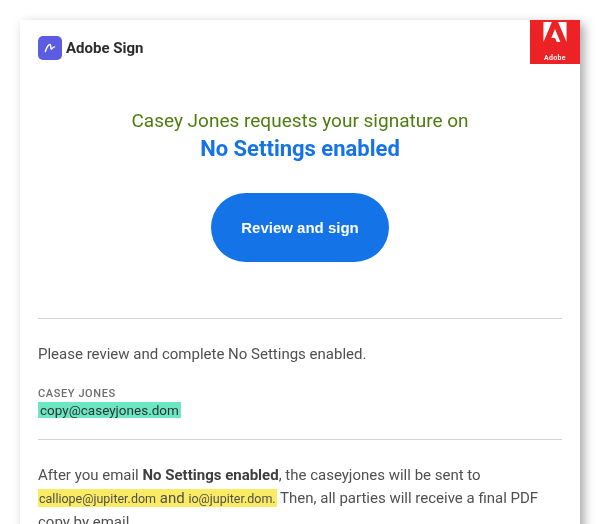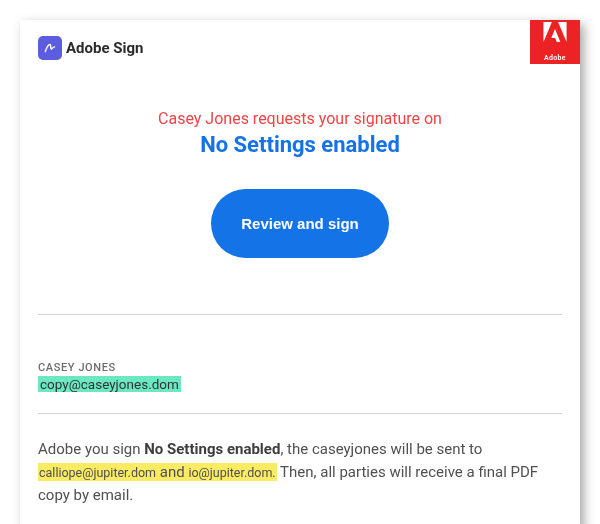--- a/index.html
+++ b/index.html
@@ -67,22 +67,22 @@
       color: #fff;
       font-size: 7px;
       font-weight: 600;
       letter-spacing: 0.3px;
     }
     .main {
       padding: 44px 18px 24px 18px;
       text-align: center;
     }
     .request-line {
-      font-size: 16px;
-      color: #ef4444;
+      font-size: 19px;
+      color: #4d7c0f;
       font-weight: 400;
       line-height: 1.35;
     }
     .doc-title {
       font-size: 22px;
       color: #1473e6;
       font-weight: 700;
       margin-top: 2px;
     }
     .cta-wrap {
@@ -185,27 +185,30 @@
     <div class="doc-title">No Settings enabled</div>
 
     <div class="cta-wrap">
       <button class="cta">Review and sign</button>
     </div>
   </div>
 
   <hr class="divider">
 
   <div class="section">
+    <p class="instruction">
+      <span>Please review and complete </span><span>No Settings enabled</span><span>.</span>
+    </p>
     <div class="sender-block">
       <div class="sender-name">CASEY JONES</div>
       <span class="sender-email">copy@caseyjones.dom</span>
     </div>
   </div>
 
   <hr class="divider">
 
   <div class="section">
     <p class="flow">
-      <span>Adobe you sign </span><span class="bold">No Settings enabled</span><span>, the caseyjones will be sent to </span><span class="hl"><span class="hl-sm">calliope@jupiter.dom</span><span class="and-word"> and </span><span class="hl-sm">io@jupiter.dom.</span></span><span> Then, all parties will receive a final PDF copy by email.</span>
+      <span>After you email </span><span class="bold">No Settings enabled</span><span>, the caseyjones will be sent to </span><span class="hl"><span class="hl-sm">calliope@jupiter.dom</span><span class="and-word"> and </span><span class="hl-sm">io@jupiter.dom.</span></span><span> Then, all parties will receive a final PDF copy by email.</span>
     </p>
   </div>
 
 </div>
 
 </body></html>

